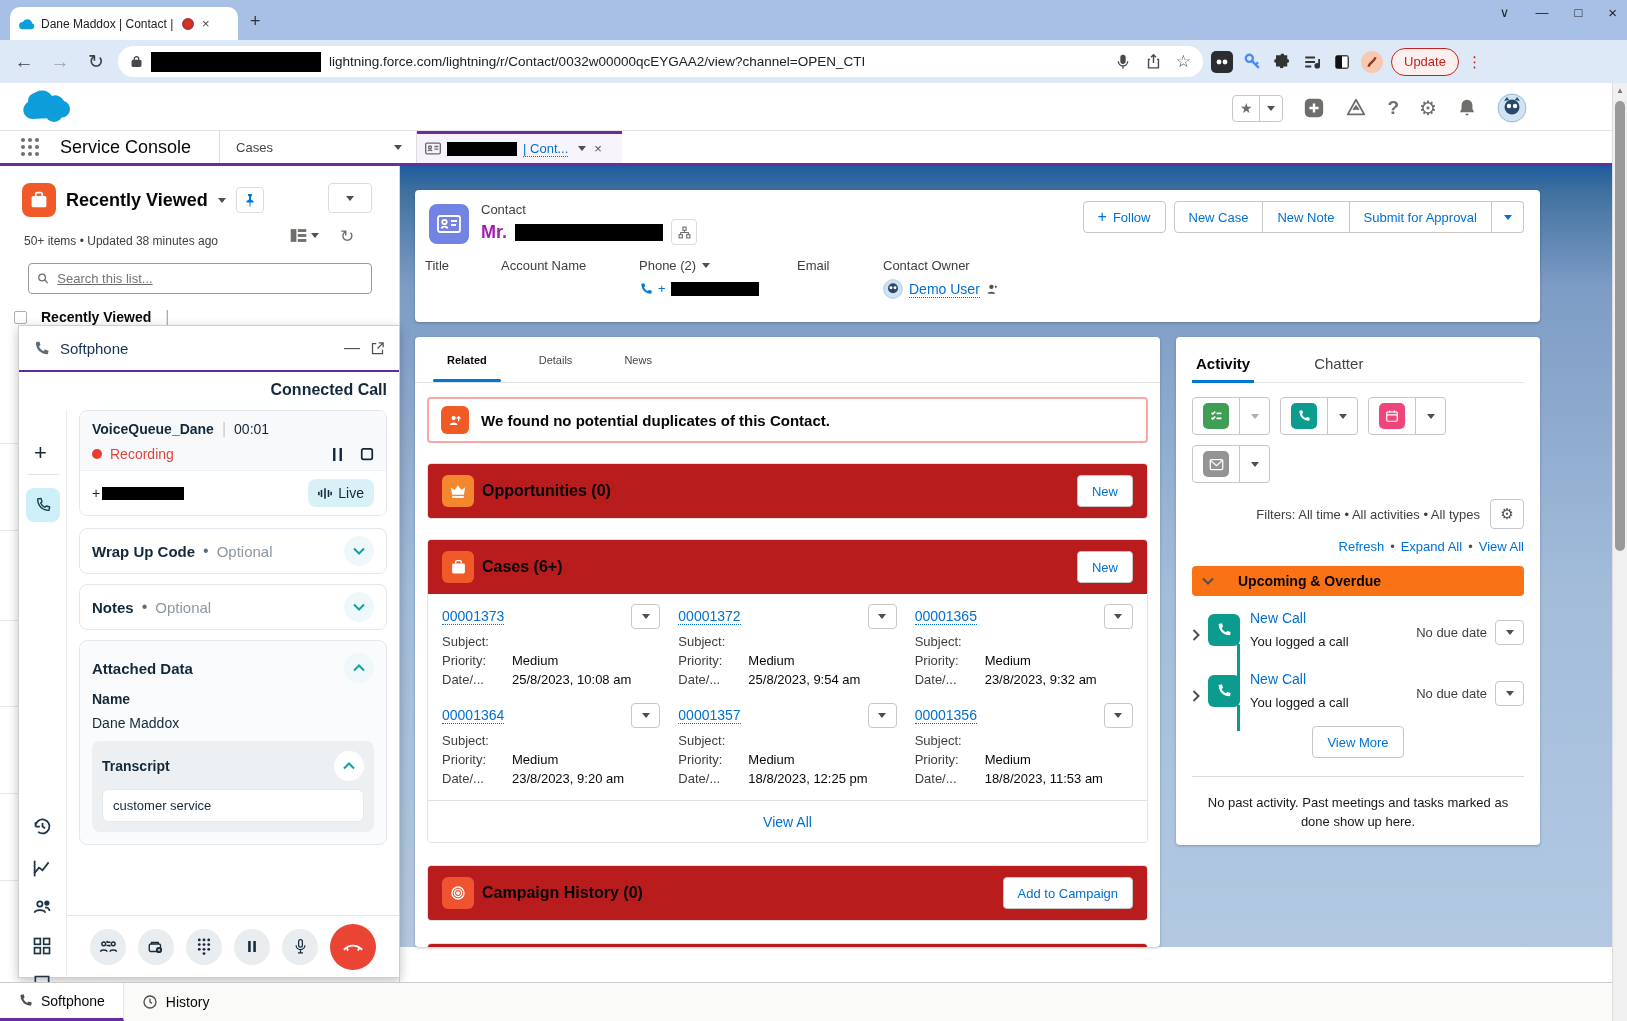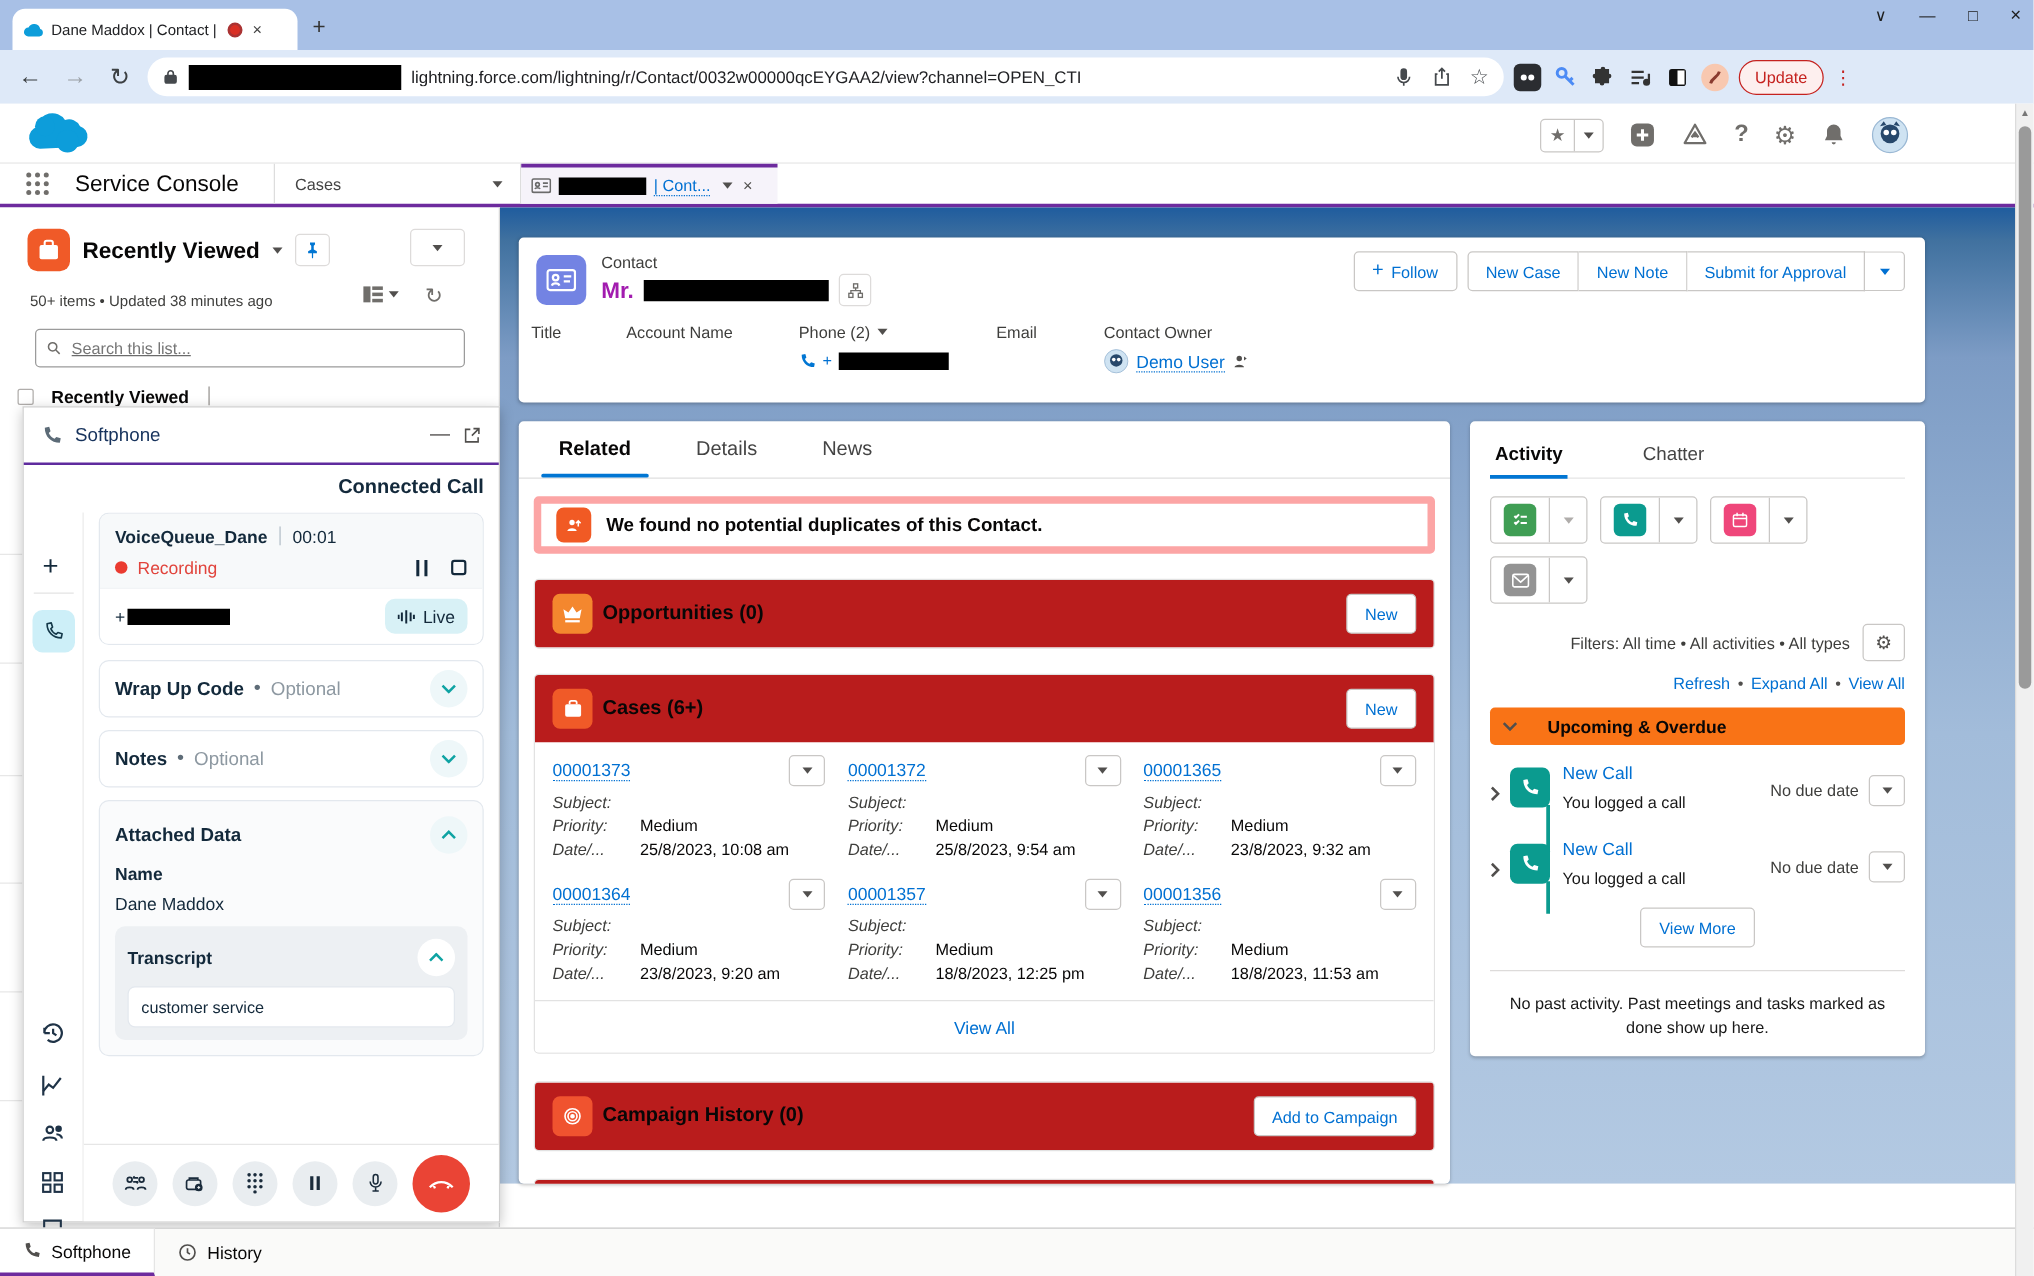--- a/index.html
+++ b/index.html
@@ -64,30 +64,30 @@
   .btngroup{display:flex;}
   .btngroup .btn{border-radius:0;border-left-width:0;}
   .btngroup .btn:first-child{border-radius:4px 0 0 4px;border-left-width:1px;}
   .btngroup .btn:last-child{border-radius:0 4px 4px 0;}
   .recavatar{width:40px;height:40px;border-radius:8px;background:#7383e3;display:flex;align-items:center;justify-content:center;}
   .flabel{font-size:13px;color:#3e3e3c;}
   .link{color:#0070d2;text-decoration:none;}
   .dotted{border-bottom:1px dotted #0070d2;}
   
   .rtabs{display:flex;border-bottom:1px solid #e0e0e0;height:46px;align-items:stretch;padding:0 6px;}
-  .rtab{display:flex;align-items:center;padding:12px 26px;font-size:16px;color:#444;position:relative;}
+  .rtab{display:flex;align-items:center;padding:12px 26px;font-size:11px;color:#444;position:relative;}
   .rtab.active{font-weight:bold;color:#080707;}
   .rtab.active::after{content:"";position:absolute;left:12px;right:12px;bottom:0;height:3px;background:#0176d3;border-radius:2px;}
   .sec{border:1px solid #e2e2e2;border-radius:4px;overflow:hidden;margin:0 12px;}
   .sec-head{background:#b91c1c;height:54px;display:flex;align-items:center;padding:0 14px;gap:8px;}
   .sec-title{font-weight:bold;font-size:16px;color:#080707;}
   .objic{width:32px;height:32px;border-radius:6px;display:flex;align-items:center;justify-content:center;color:#fff;}
   .case-grid{display:grid;grid-template-columns:1fr 1fr 1fr;padding:10px 14px 12px;column-gap:18px;row-gap:14px;background:#fff;}
   .kv{display:flex;font-size:13px;line-height:19px;}
-  .kv .k{width:70px;color:#3e3e3c;flex:none;font-style:italic;}
+  .kv .k{width:70px;color:#3e3e3c;flex:none;}
   .kv .v{color:#080707;white-space:nowrap;}
   .tile-top{display:flex;align-items:center;margin-bottom:3px;}
   .ddbtn{width:29px;height:25px;border:1px solid #c9c7c5;border-radius:4px;background:#fff;display:flex;align-items:center;justify-content:center;margin-left:auto;}
   .viewall{border-top:1px solid #e2e2e2;height:42px;display:flex;align-items:center;justify-content:center;background:#fff;font-size:14px;}
   
   .acttab{font-size:15px;color:#444;padding:0 4px 10px;position:relative;margin-right:56px;}
   .acttab.active{font-weight:bold;color:#080707;}
   .acttab.active::after{content:"";position:absolute;left:0;right:0;bottom:-1px;height:3px;background:#0176d3;}
   .qa{display:flex;border:1px solid #c9c7c5;border-radius:4px;height:38px;overflow:hidden;background:#fff;}
   .qa .ic{width:46px;display:flex;align-items:center;justify-content:center;}
@@ -405,21 +405,21 @@
     </div>
   </div>
 
   <div class="card" style="left:415px;top:337px;width:745px;height:610px;overflow:hidden">
     <div class="rtabs">
       <span class="rtab active">Related</span>
       <span class="rtab">Details</span>
       <span class="rtab">News</span>
     </div>
 
-    <div class="flex" style="margin:14px 12px 0;border:6px solid #fca5a5;border-radius:4px;height:46px;padding:0 12px;gap:12px">
+    <div class="flex" style="margin:14px 12px 0;border:2px solid #fca5a5;border-radius:4px;height:46px;padding:0 12px;gap:12px">
       <span class="objic" style="width:28px;height:28px;background:#f15a24">
         <svg width="15" height="15" viewBox="0 0 24 24" fill="#fff">
             <circle cx="9" cy="8" r="3.4"></circle>
             <path d="M3 19c0-5 12-5 12 0z"></path>
             <path d="M17 13V6m-3 3 3-3 3 3" stroke="#fff" stroke-width="2" fill="none"></path>
           </svg>
       </span>
       <span style="font-weight:bold;font-size:15px;color:#080707">We found no potential duplicates of this Contact.</span>
     </div>
 

